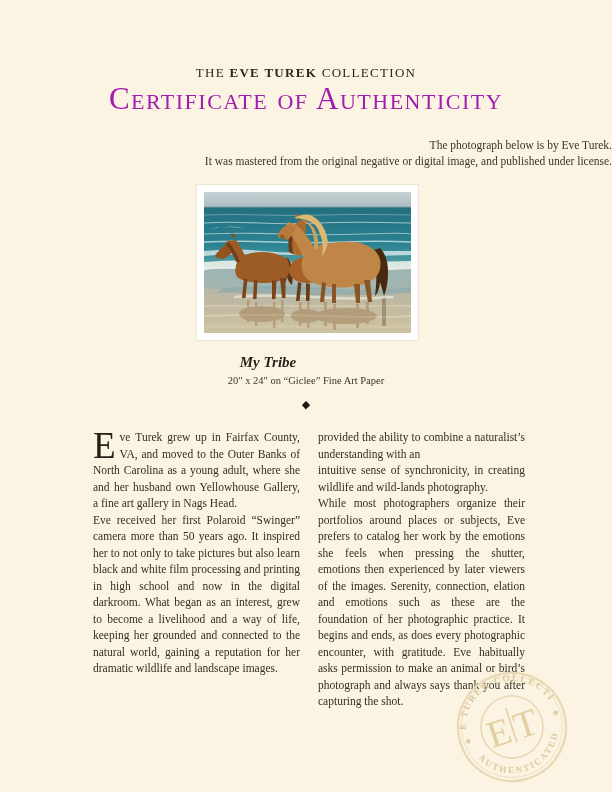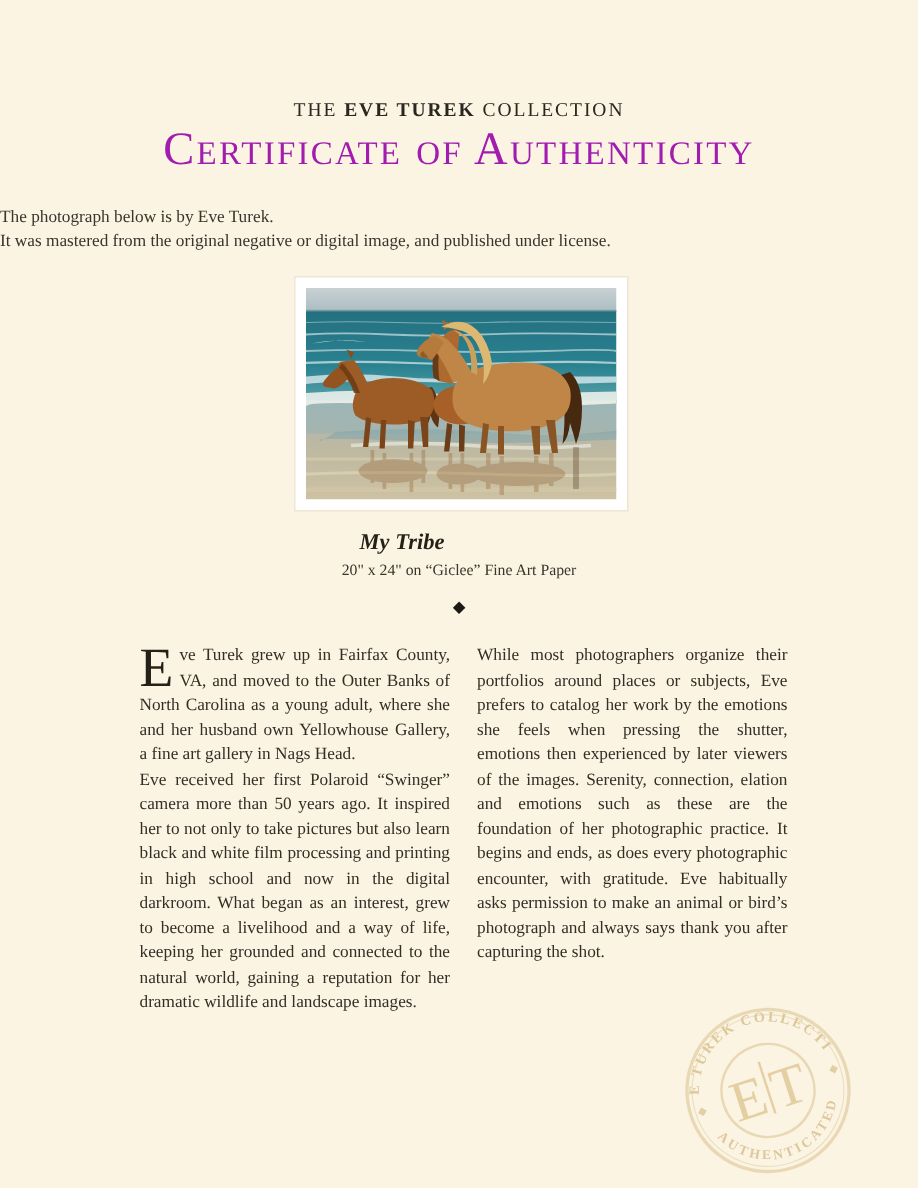--- a/index.html
+++ b/index.html
@@ -21,21 +21,21 @@
   .cert-title{
     position:absolute;top:82px;left:0;width:612px;
     text-align:center;
     font-variant:small-caps;
     font-size:31px;line-height:34px;
     letter-spacing:1.5px;
     color:#a21caf;
   }
   .statement{
     position:absolute;left:0;width:612px;
-    text-align:left;
+    text-align:right;
     font-size:11.5px;color:#39342c;
   }
   .statement.l1{top:139px;}
   .statement.l2{top:155px;}
   
   .photo-frame{
     position:absolute;left:197px;top:185px;
     width:207px;height:141px;
     background:#ffffff;
     padding:7px;
@@ -190,20 +190,22 @@
   <div class="art-title">My Tribe</div>
   <div class="art-details">20" x 24" on “Giclee” Fine Art Paper</div>
   <div class="separator">◆</div>
 
   <div class="columns">
     <div class="col">
       <p><span class="dropcap">E</span><span>ve Turek grew up in Fairfax County, VA, and moved to the Outer Banks of North Carolina as a young adult, where she and her husband own Yellowhouse Gallery, a fine art gallery in Nags Head.</span></p>
       <p>Eve received her first Polaroid “Swinger” camera more than 50 years ago. It inspired her to not only to take pictures but also learn black and white film processing and printing in high school and now in the digital darkroom. What began as an interest, grew to become a livelihood and a way of life, keeping her grounded and connected to the natural world, gaining a reputation for her dramatic wildlife and landscape images.</p>
     </div>
     <div class="col">
+      <p>provided the ability to combine a naturalist’s understanding with an</p>
+      <p>intuitive sense of synchronicity, in creating wildlife and wild-lands photography.</p>
       <p>While most photographers organize their portfolios around places or subjects, Eve prefers to catalog her work by the emotions she feels when pressing the shutter, emotions then experienced by later viewers of the images. Serenity, connection, elation and emotions such as these are the foundation of her photographic practice. It begins and ends, as does every photographic encounter, with gratitude.  Eve habitually asks permission to make an animal or bird’s photograph and always says thank you after capturing the shot.</p>
     </div>
   </div>
 
   <div class="seal">
     <svg width="136" height="136" viewBox="0 0 136 136">
       <g transform="rotate(-18 68 68)" font-family="Liberation Serif, serif">
         <circle cx="68" cy="68" r="54" fill="none" stroke="#e8d8b4" stroke-width="2.2"></circle>
         <circle cx="68" cy="68" r="50.5" fill="none" stroke="#ecdfc0" stroke-width="0.8"></circle>
         <circle cx="68" cy="68" r="31" fill="none" stroke="#e8d8b4" stroke-width="1.6"></circle>

